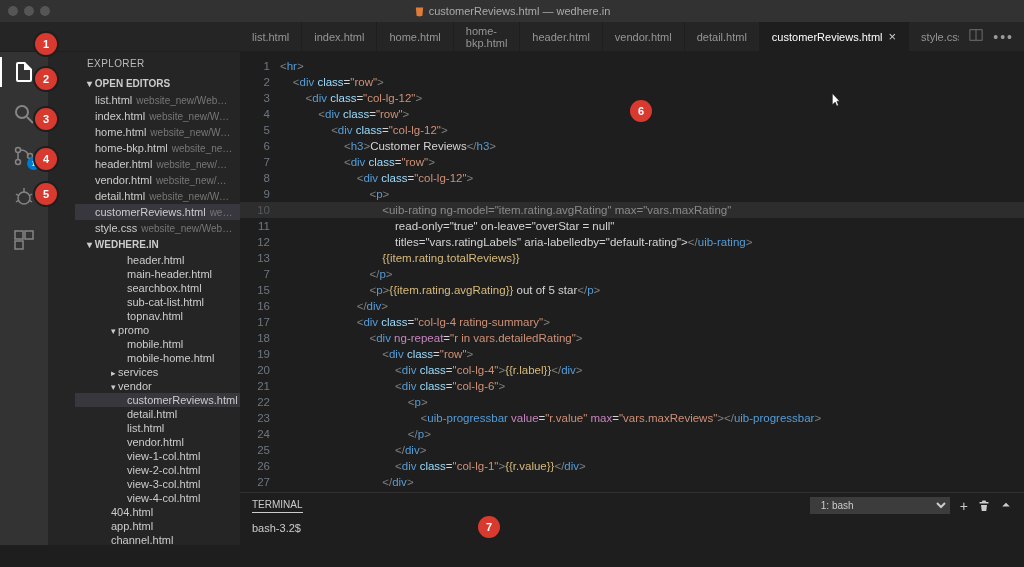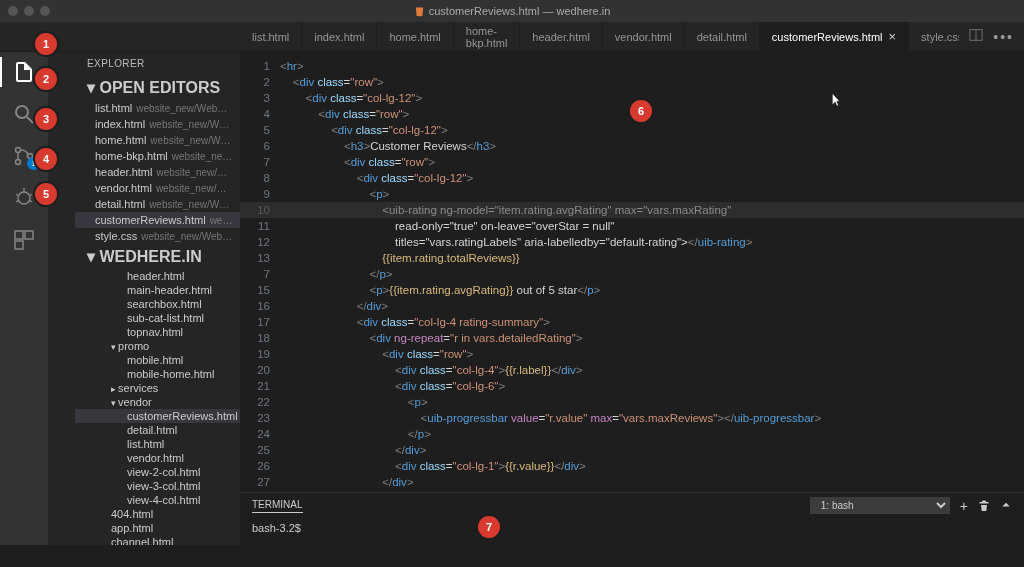--- a/index.html
+++ b/index.html
@@ -22,21 +22,21 @@
 .main { display:flex; height:calc(100% - 22px - 30px - 22px); }
 
 .activitybar { width:48px; background:#333333; display:flex; flex-direction:column; align-items:center; padding-top:8px; gap:18px; position:relative;}
 .activitybar .aicon { width:24px; height:24px; color:#858585; position:relative;}
 .activitybar .aicon.active { color:#fff; }
 .activitybar .aicon.active::before{content:"";position:absolute;left:-12px;top:-3px;width:2px;height:30px;background:#fff;}
 .activitybar .badge { position:absolute; bottom:-2px; right:-4px; background:#007acc; color:#fff; border-radius:50%; width:13px; height:13px; font-size:8px; display:flex; align-items:center; justify-content:center; }
 
 .sidebar { width:192px; background:#252526; overflow:hidden; display:flex; flex-direction:column;padding-left:27px;}
 .sb-header { padding:6px 12px; font-size:10px; color:#bbb; letter-spacing:0.4px; }
-.sb-section { padding:3px 12px; font-size:16px; color:#ccc; font-weight:600; cursor:pointer; }
+.sb-section { padding:3px 12px; font-size:10px; color:#ccc; font-weight:600; cursor:pointer; }
 .oe-item { padding:2px 6px 2px 20px; display:flex; align-items:center; gap:4px; font-size:11px; color:#ccc; white-space:nowrap; overflow:hidden; text-overflow:ellipsis; cursor:pointer;}
 .oe-item .path { color:#777; font-size:10px; overflow:hidden; text-overflow:ellipsis;}
 .oe-item.active { background:#37373d; }
 .tree-item { padding:1px 6px 1px 26px; font-size:11px; color:#ccc; white-space:nowrap; cursor:pointer;}
 .tree-item.d1 { padding-left:36px; }
 .tree-item.d2 { padding-left:52px; }
 .tree-item.folder::before{content:"▸ ";font-size:9px;color:#ccc;}
 .tree-item.folder.open::before{content:"▾ ";}
 .tree-item.sel { background:#37373d; }
 .circle-badge { position:absolute; width:22px; height:22px; background:#d93a2f; border-radius:50%; color:#fff; font-size:11px; font-weight:700; display:flex; align-items:center; justify-content:center; z-index:50; box-shadow:0 0 0 2px #1e1e1e;}
@@ -218,20 +218,21 @@
         <div class="tree-item d2">topnav.html</div>
         <div class="tree-item d1 folder open">promo</div>
         <div class="tree-item d2">mobile.html</div>
         <div class="tree-item d2">mobile-home.html</div>
         <div class="tree-item d1 folder">services</div>
         <div class="tree-item d1 folder open">vendor</div>
         <div class="tree-item d2 sel">customerReviews.html</div>
         <div class="tree-item d2">detail.html</div>
         <div class="tree-item d2">list.html</div>
         <div class="tree-item d2">vendor.html</div>
+        <div class="tree-item d2">view-1-col.html</div>
         <div class="tree-item d2">view-2-col.html</div>
         <div class="tree-item d2">view-3-col.html</div>
         <div class="tree-item d2">view-4-col.html</div>
         <div class="tree-item d1">404.html</div>
         <div class="tree-item d1">app.html</div>
         <div class="tree-item d1">channel.html</div>
       </div>
   </div>
 
   <div class="editor">

